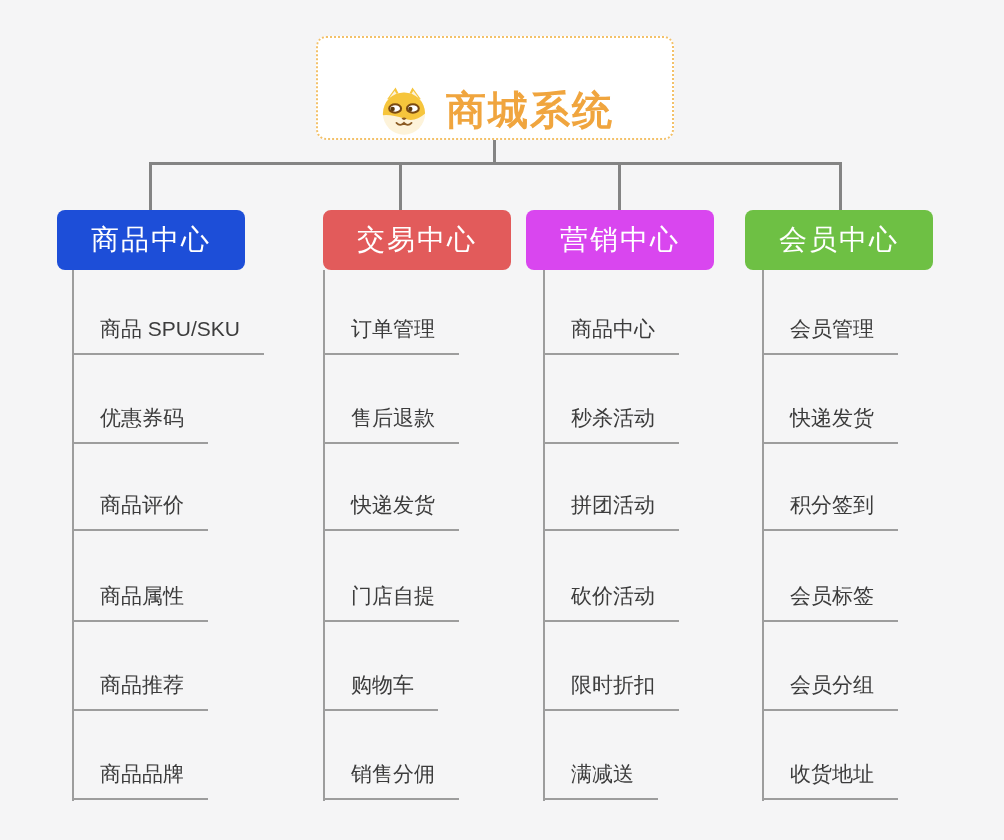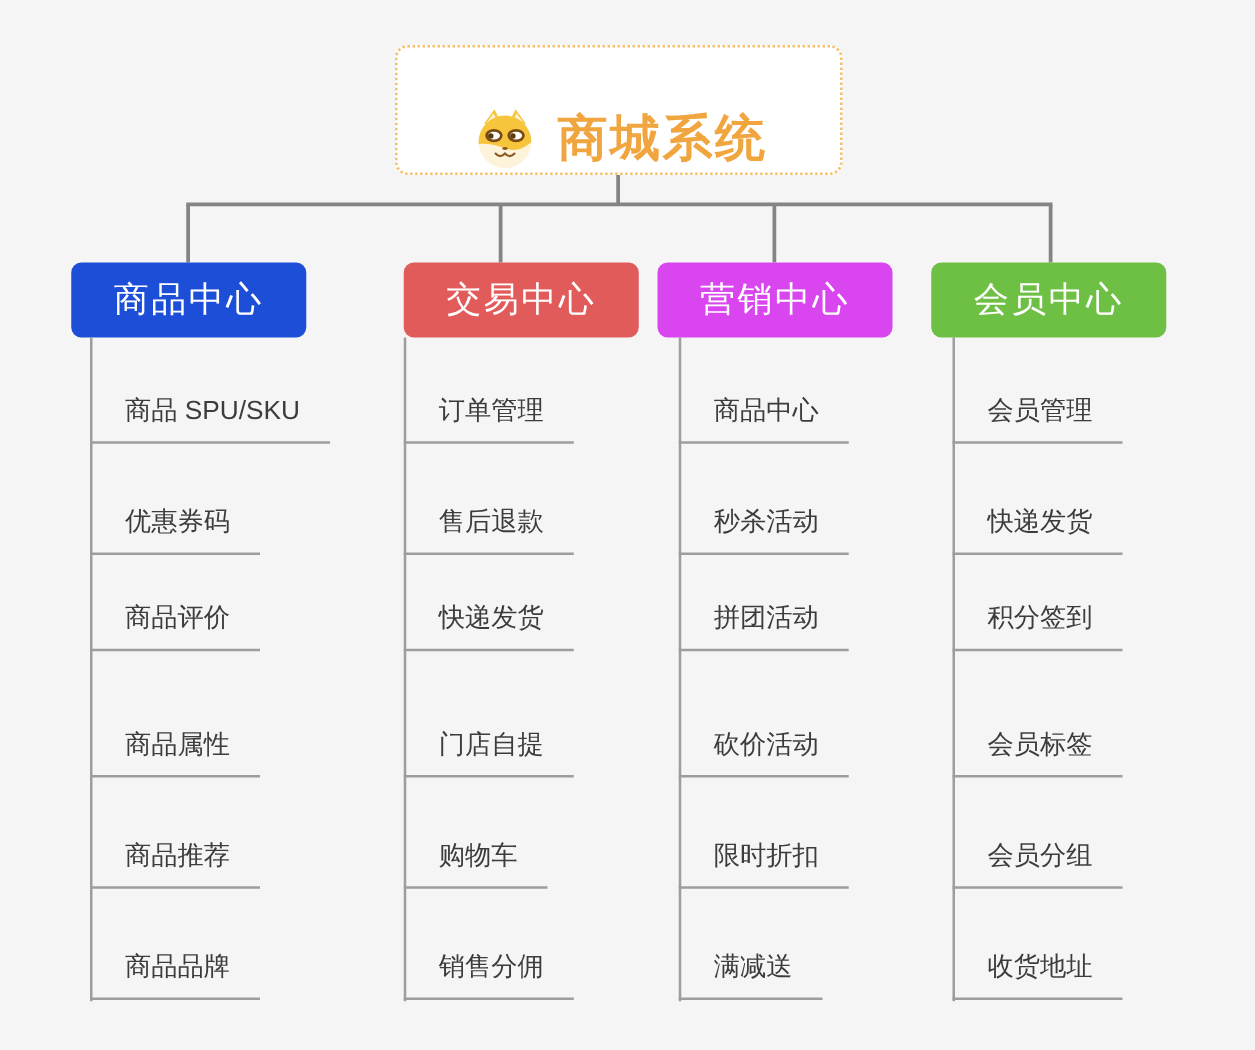--- a/index.html
+++ b/index.html
@@ -85,21 +85,21 @@
     color: #3c3c3c;
     white-space: nowrap;
     cursor: default;
   }
   .branch-0 .leaf { left: 72px;  }
   .branch-1 .leaf { left: 323px; text-align: right; }
   .branch-2 .leaf { left: 543px; }
   .branch-3 .leaf { left: 762px; }
   .row-0 { top: 313px; }
   .row-1 { top: 402px; }
-  .row-2 { top: 479px; }
+  .row-2 { top: 489px; }
   .row-3 { top: 580px; }
   .row-4 { top: 669px; }
   .row-5 { top: 758px; }
 </style>
 </head>
 <body>
 
 <div class="canvas">
 
   <div class="line root-drop"></div>

